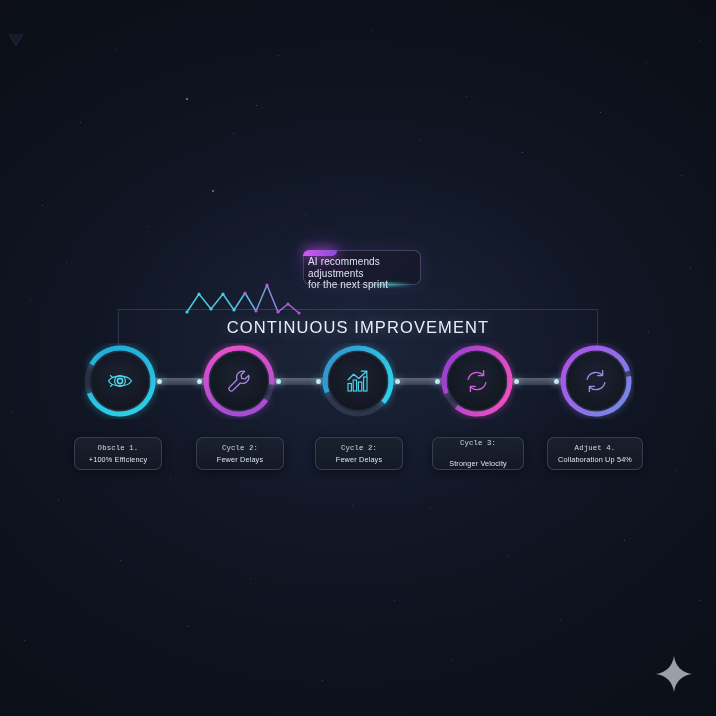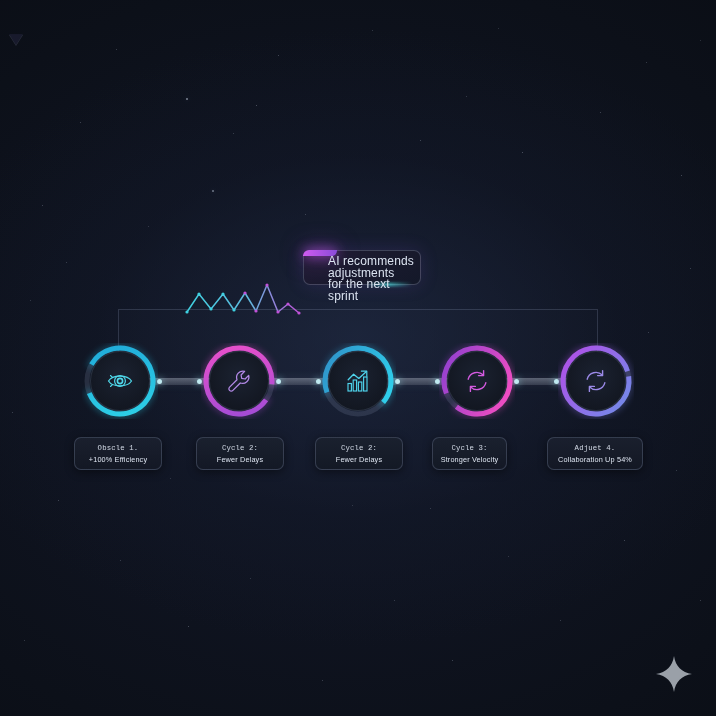--- a/index.html
+++ b/index.html
@@ -69,23 +69,23 @@
     background:linear-gradient(90deg,#d05bf0,#8a4bd8);
     box-shadow:0 0 12px rgba(200,90,240,0.85), 0 0 24px rgba(180,70,230,0.55);
   }
   .tooltip-accent2 {
     position:absolute; right:8px; bottom:-2px;
     width:46px; height:3px; border-radius:3px;
     background:linear-gradient(90deg, rgba(60,220,220,0.0), rgba(70,225,225,0.85), rgba(60,220,220,0.0));
     filter:blur(1.4px);
   }
   .tooltip-text {
-    position:absolute; left:24px; top:5px; right:5px;
+    position:absolute; left:4px; top:5px; right:5px;
     color:#dbe3f0;
-    font-size:12px;
+    font-size:10px;
     line-height:11.5px;
     letter-spacing:0.15px;
   }
   .tooltip-tail {
     position:absolute;
     left:9px; top:34px;
     width:0;height:0;
     border-left:7px solid transparent;
     border-right:7px solid transparent;
     border-top:11px solid rgba(24,26,43,0.95);
@@ -188,20 +188,21 @@
       <div class="star" style="left: 24px; top: 640px; width: 1.1px; height: 1.1px; opacity: 0.26; box-shadow: rgba(200, 215, 240, 0.21) 0px 0px 3.3px;"></div>
       <div class="star" style="left: 700px; top: 40px; width: 1px; height: 1px; opacity: 0.22; box-shadow: rgba(200, 215, 240, 0.18) 0px 0px 3px;"></div>
       <div class="star" style="left: 372px; top: 30px; width: 1.1px; height: 1.1px; opacity: 0.25; box-shadow: rgba(200, 215, 240, 0.2) 0px 0px 3.3px;"></div>
       <div class="star" style="left: 498px; top: 28px; width: 1px; height: 1px; opacity: 0.22; box-shadow: rgba(200, 215, 240, 0.18) 0px 0px 3px;"></div>
       <div class="star" style="left: 148px; top: 226px; width: 1px; height: 1px; opacity: 0.24; box-shadow: rgba(200, 215, 240, 0.19) 0px 0px 3px;"></div>
     </div>
 
   <div id="content">
 
     <div class="title-frame"></div>
+    <div class="title">CONTINUOUS IMPROVEMENT</div>
 
     <svg class="sparkline" id="sparkline-svg" width="124" height="40">
         <defs>
           <linearGradient id="spg" x1="0" x2="1">
             <stop offset="0" stop-color="#3fd0e0"></stop>
             <stop offset="0.55" stop-color="#5fb8dd"></stop>
             <stop offset="1" stop-color="#c052d8"></stop>
           </linearGradient>
         </defs>
         <path d="M5 34 L17 16 L29 31 L41 16 L52 32 L63 15 L74 33 L85 7 L96 34 L106 26 L117 35" fill="none" stroke="url(#spg)" stroke-width="1.5" stroke-linejoin="round"></path>
@@ -353,21 +354,21 @@
           <div class="l2">+100% Efficiency</div>
         </div>
         <div class="label" style="left: 196px; width: 88px;">
           <div class="l1">Cycle 2:</div>
           <div class="l2">Fewer Delays</div>
         </div>
         <div class="label" style="left: 315px; width: 88px;">
           <div class="l1">Cycle 2:</div>
           <div class="l2">Fewer Delays</div>
         </div>
-        <div class="label" style="left: 432px; width: 75px;">
+        <div class="label" style="left: 432px; width: 92px; justify-content: space-between;">
           <div class="l1">Cycle 3:</div>
           <div class="l2">Stronger Velocity</div>
         </div>
         <div class="label" style="left: 547px; width: 96px;">
           <div class="l1">Adjuet 4.</div>
           <div class="l2">Collaboration Up 54%</div>
         </div>
       </div>
 
     <svg class="sparkle" width="38" height="38" viewBox="0 0 38 38">

